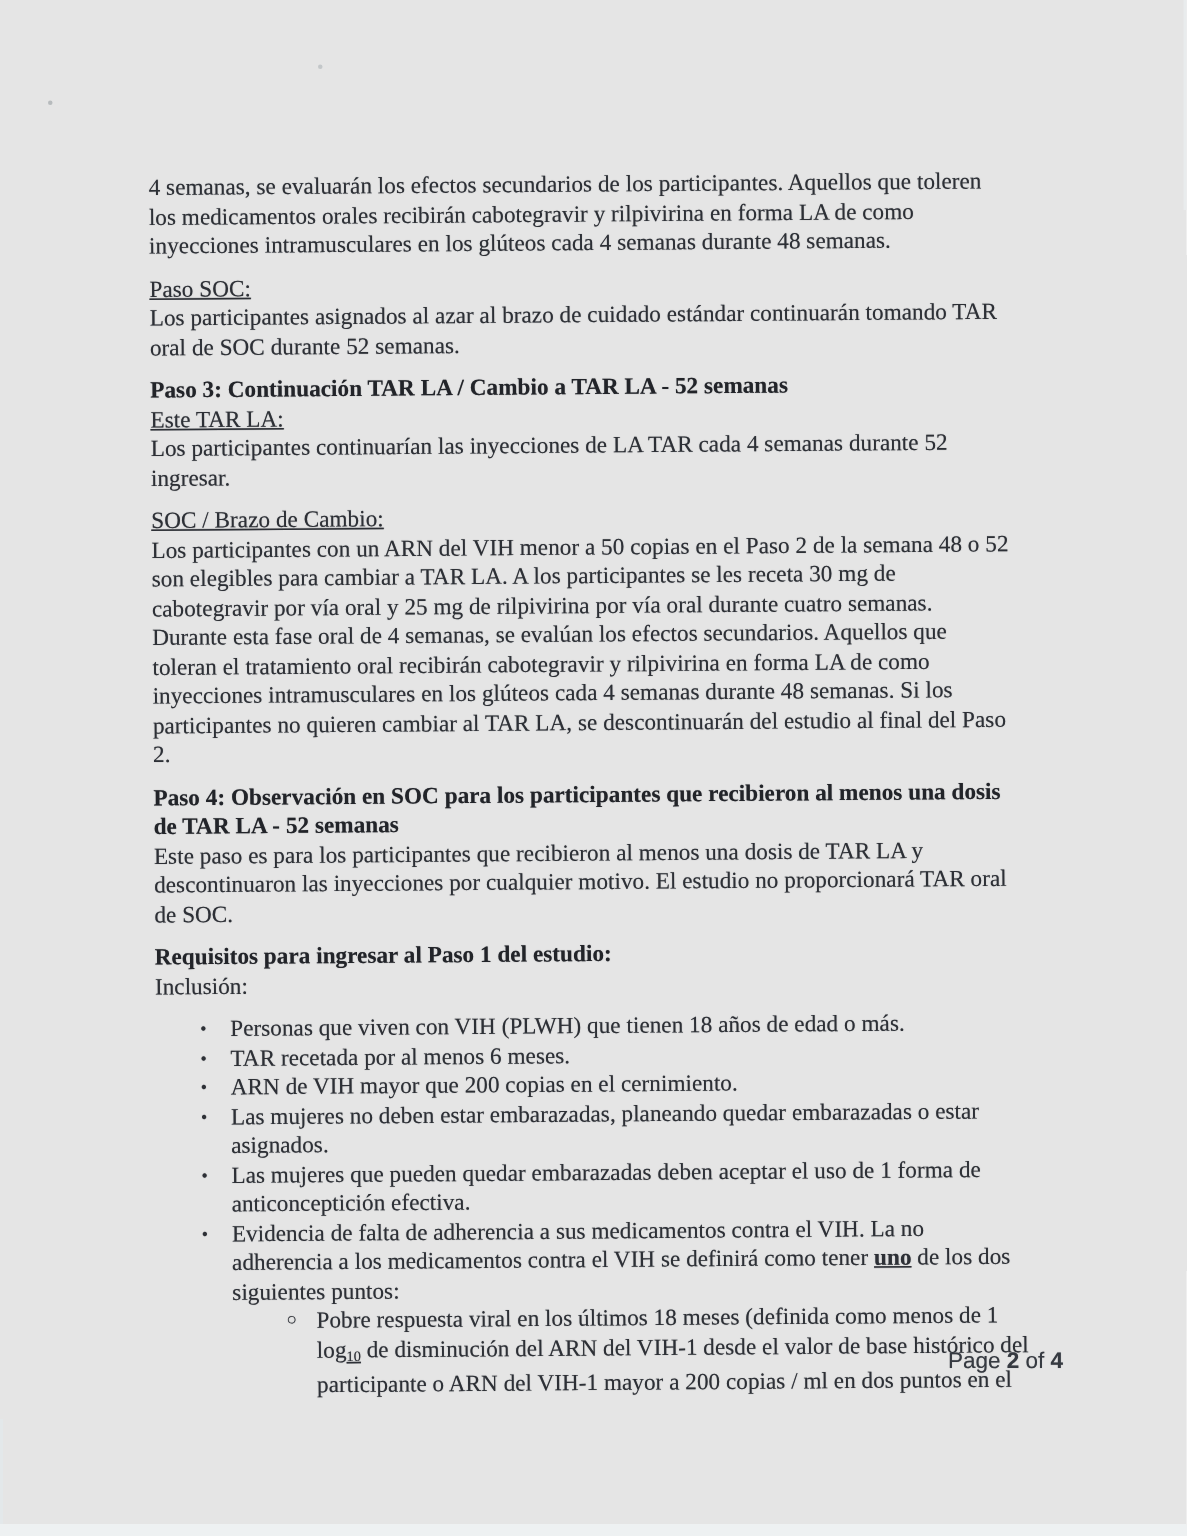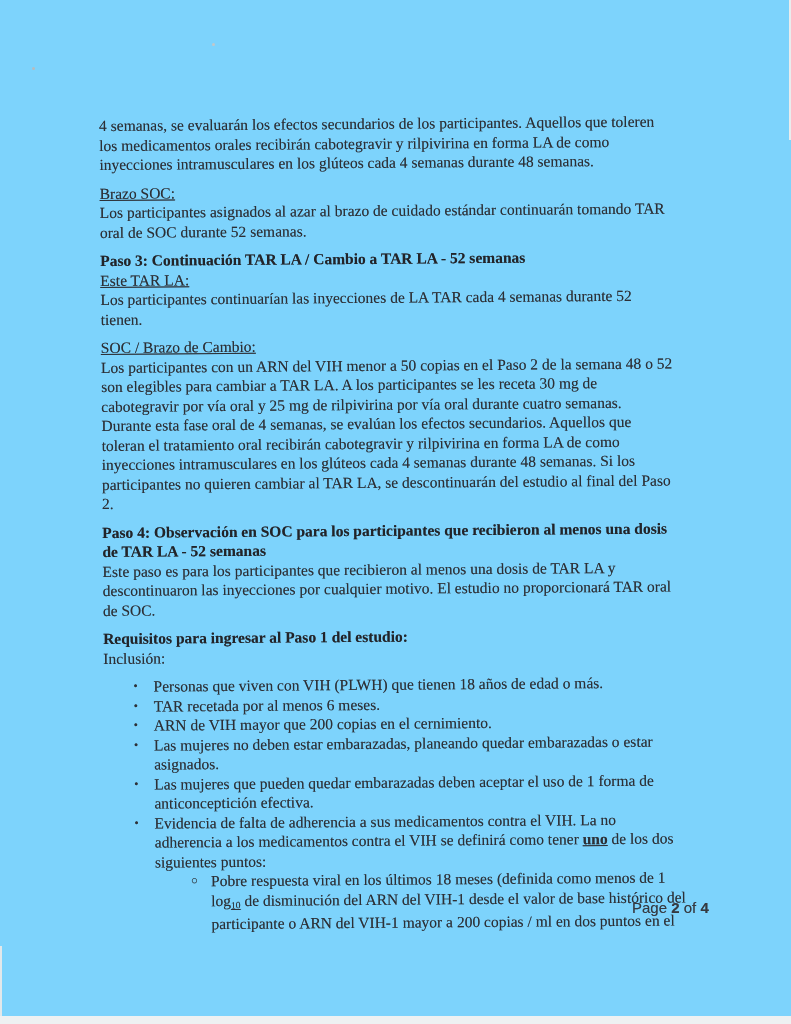--- a/index.html
+++ b/index.html
@@ -10,21 +10,21 @@
   body {
     width: 791px;
     height: 1024px;
     overflow: hidden;
     position: relative;
     font-family: "Liberation Serif", serif;
   }
   .sheet {
     position: absolute;
     inset: 0;
-    background: #7dd3fc;
+    background: #e5e5e5;
   }
   
   .content {
     position: absolute;
     left: 99px;
     top: 116px;
     width: 604px;
     font-size: 15.5px;
     line-height: 19.5px;
     color: #2d3036;
@@ -117,35 +117,35 @@
 <div class="sheet">
   <span class="speck s1"></span>
   <span class="speck s2"></span>
   <div class="content">
       <div class="block para">
         <div class="line"><span>4 semanas, se evaluarán los efectos secundarios de los participantes. Aquellos que toleren</span></div>
         <div class="line"><span>los medicamentos orales recibirán cabotegravir y rilpivirina en forma LA de como</span></div>
         <div class="line"><span>inyecciones intramusculares en los glúteos cada 4 semanas durante 48 semanas.</span></div>
       </div>
       <div class="block gap label">
-        <div class="line"><span>Brazo SOC:</span></div>
+        <div class="line"><span>Paso SOC:</span></div>
       </div>
       <div class="block para">
         <div class="line"><span>Los participantes asignados al azar al brazo de cuidado estándar continuarán tomando TAR</span></div>
         <div class="line"><span>oral de SOC durante 52 semanas.</span></div>
       </div>
       <div class="block gap heading">
         <div class="line"><span>Paso 3: Continuación TAR LA / Cambio a TAR LA - 52 semanas</span></div>
       </div>
       <div class="block label">
         <div class="line"><span>Este TAR LA:</span></div>
       </div>
       <div class="block para">
         <div class="line"><span>Los participantes continuarían las inyecciones de LA TAR cada 4 semanas durante 52</span></div>
-        <div class="line"><span>tienen.</span></div>
+        <div class="line"><span>ingresar.</span></div>
       </div>
       <div class="block gap label">
         <div class="line"><span>SOC / Brazo de Cambio:</span></div>
       </div>
       <div class="block para">
         <div class="line"><span>Los participantes con un ARN del VIH menor a 50 copias en el Paso 2 de la semana 48 o 52</span></div>
         <div class="line"><span>son elegibles para cambiar a TAR LA. A los participantes se les receta 30 mg de</span></div>
         <div class="line"><span>cabotegravir por vía oral y 25 mg de rilpivirina por vía oral durante cuatro semanas.</span></div>
         <div class="line"><span>Durante esta fase oral de 4 semanas, se evalúan los efectos secundarios. Aquellos que</span></div>
         <div class="line"><span>toleran el tratamiento oral recibirán cabotegravir y rilpivirina en forma LA de como</span></div>

